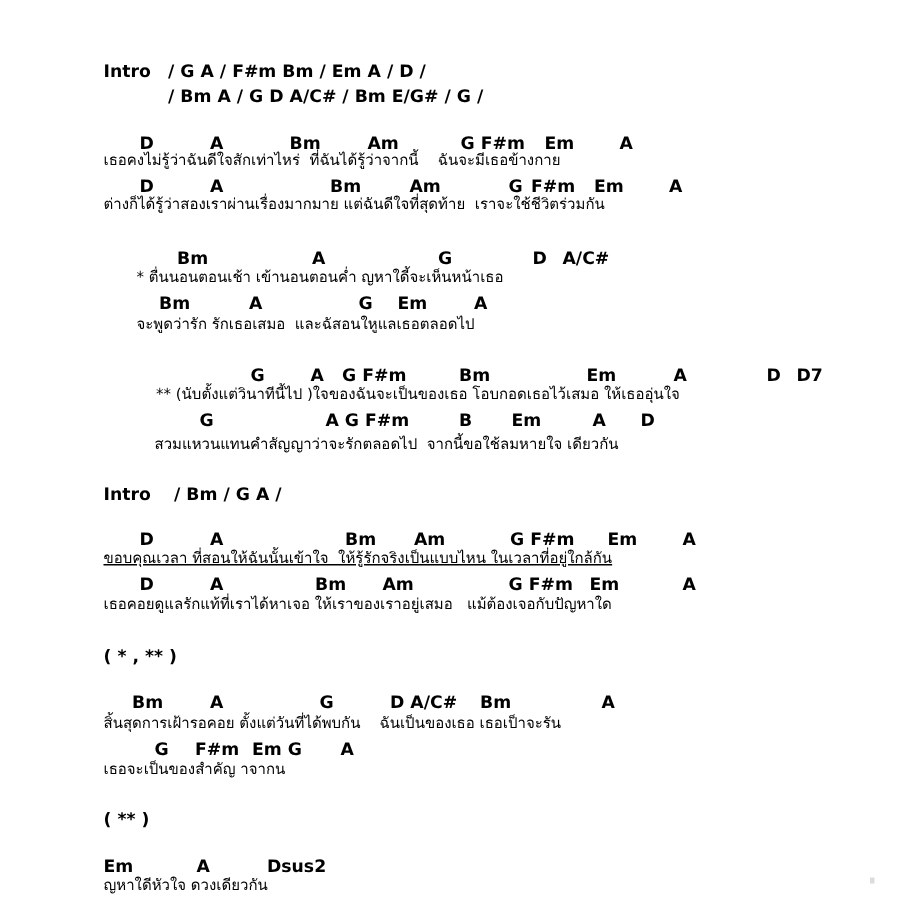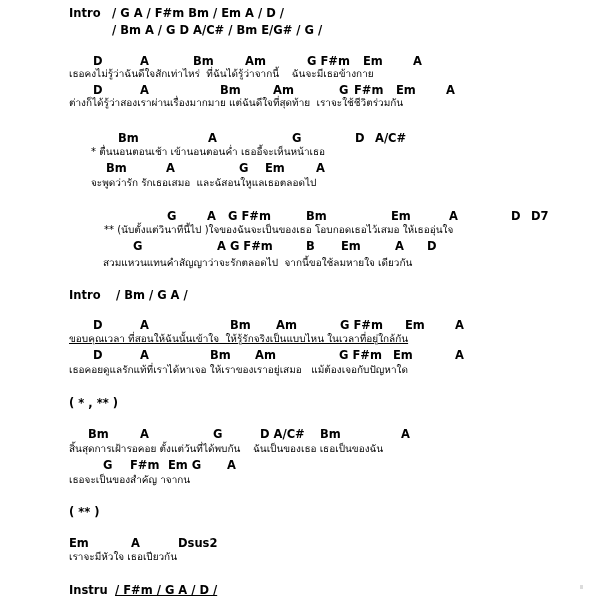--- a/index.html
+++ b/index.html
@@ -1,18 +1,18 @@
 <!DOCTYPE html>
 <html><head>
   <meta charset="utf-8">
   <style>
     html, body { margin:0; padding:0; background:#ffffff; }
     body { width:600px; height:600px; position:relative; overflow:hidden;
            font-family:"DejaVu Sans","Liberation Sans",sans-serif; color:#000; }
-    .ln { position:absolute; white-space:pre; line-height:14px; }
+    .ln { position:absolute; white-space:pre; line-height:14px;margin-top:34px; }
     .chord { font-weight:bold; font-size:11.5px; }
     .lyric { font-size:10px; }
     .hdr { font-weight:bold; font-size:11.5px; }
     .c { position:absolute; top:0; }
     .artifact { position:absolute; left:580px; top:585px; width:3px; height:4px; background:#dcdcdc; }
   </style>
 </head>
 <body>
 
 <div class="ln hdr" style="left:69px;top:6px;">Intro</div>
@@ -41,21 +41,21 @@
 </div>
 <div class="ln lyric" style="left:69px;top:96px;">ต่างก็ได้รู้ว่าสองเราผ่านเรื่องมากมาย แต่ฉันดีใจที่สุดท้าย  เราจะใช้ชีวิตร่วมกัน</div>
 
 <div class="ln chord" style="left:0;top:131px;width:600px;">
   <span class="c" style="left:118px">Bm</span>
   <span class="c" style="left:208px">A</span>
   <span class="c" style="left:292px">G</span>
   <span class="c" style="left:355px">D</span>
   <span class="c" style="left:375px">A/C#</span>
 </div>
-<div class="ln lyric" style="left:91px;top:145px;">* ตื่นนอนตอนเช้า เข้านอนตอนค่ำ เธออี้จะเห็นหน้าเธอ</div>
+<div class="ln lyric" style="left:91px;top:145px;">* ตื่นนอนตอนเช้า เข้านอนตอนค่ำ ญหาใดี้จะเห็นหน้าเธอ</div>
 <div class="ln chord" style="left:0;top:161px;width:600px;">
   <span class="c" style="left:106px">Bm</span>
   <span class="c" style="left:166px">A</span>
   <span class="c" style="left:239px">G</span>
   <span class="c" style="left:265px">Em</span>
   <span class="c" style="left:316px">A</span>
 </div>
 <div class="ln lyric" style="left:91px;top:176px;">จะพูดว่ารัก รักเธอเสมอ  และฉัสอนใหูแลเธอตลอดไป</div>
 
 <div class="ln chord" style="left:0;top:209px;width:600px;">
@@ -106,34 +106,34 @@
 <div class="ln hdr" style="left:69px;top:396px;">( * , ** )</div>
 
 <div class="ln chord" style="left:0;top:427px;width:600px;">
   <span class="c" style="left:88px">Bm</span>
   <span class="c" style="left:140px">A</span>
   <span class="c" style="left:213px">G</span>
   <span class="c" style="left:260px">D A/C#</span>
   <span class="c" style="left:320px">Bm</span>
   <span class="c" style="left:401px">A</span>
 </div>
-<div class="ln lyric" style="left:69px;top:442px;">สิ้นสุดการเฝ้ารอคอย ตั้งแต่วันที่ได้พบกัน    ฉันเป็นของเธอ เธอเป็นของฉัน</div>
+<div class="ln lyric" style="left:69px;top:442px;">สิ้นสุดการเฝ้ารอคอย ตั้งแต่วันที่ได้พบกัน    ฉันเป็นของเธอ เธอเป็าจะรัน</div>
 <div class="ln chord" style="left:0;top:458px;width:600px;">
   <span class="c" style="left:103px">G</span>
   <span class="c" style="left:130px">F#m</span>
   <span class="c" style="left:168px">Em G</span>
   <span class="c" style="left:227px">A</span>
 </div>
 <div class="ln lyric" style="left:69px;top:473px;">เธอจะเป็นของสำคัญ าจากน</div>
 
 <div class="ln hdr" style="left:69px;top:505px;">( ** )</div>
 
 <div class="ln chord" style="left:0;top:536px;width:600px;">
   <span class="c" style="left:69px">Em</span>
   <span class="c" style="left:131px">A</span>
   <span class="c" style="left:178px">Dsus2</span>
 </div>
-<div class="ln lyric" style="left:69px;top:550px;">เราจะมีหัวใจ เธอเปียวกัน</div>
+<div class="ln lyric" style="left:69px;top:550px;">ญหาใดีหัวใจ ดวงเดียวกัน</div>
 
 <div class="ln hdr" style="left:69px;top:583px;">Instru</div>
 <div class="ln hdr" style="left:115px;top:583px;text-decoration:underline;">/ F#m / G A / D /</div>
 
 <div class="artifact"></div>
 
 </body></html>

